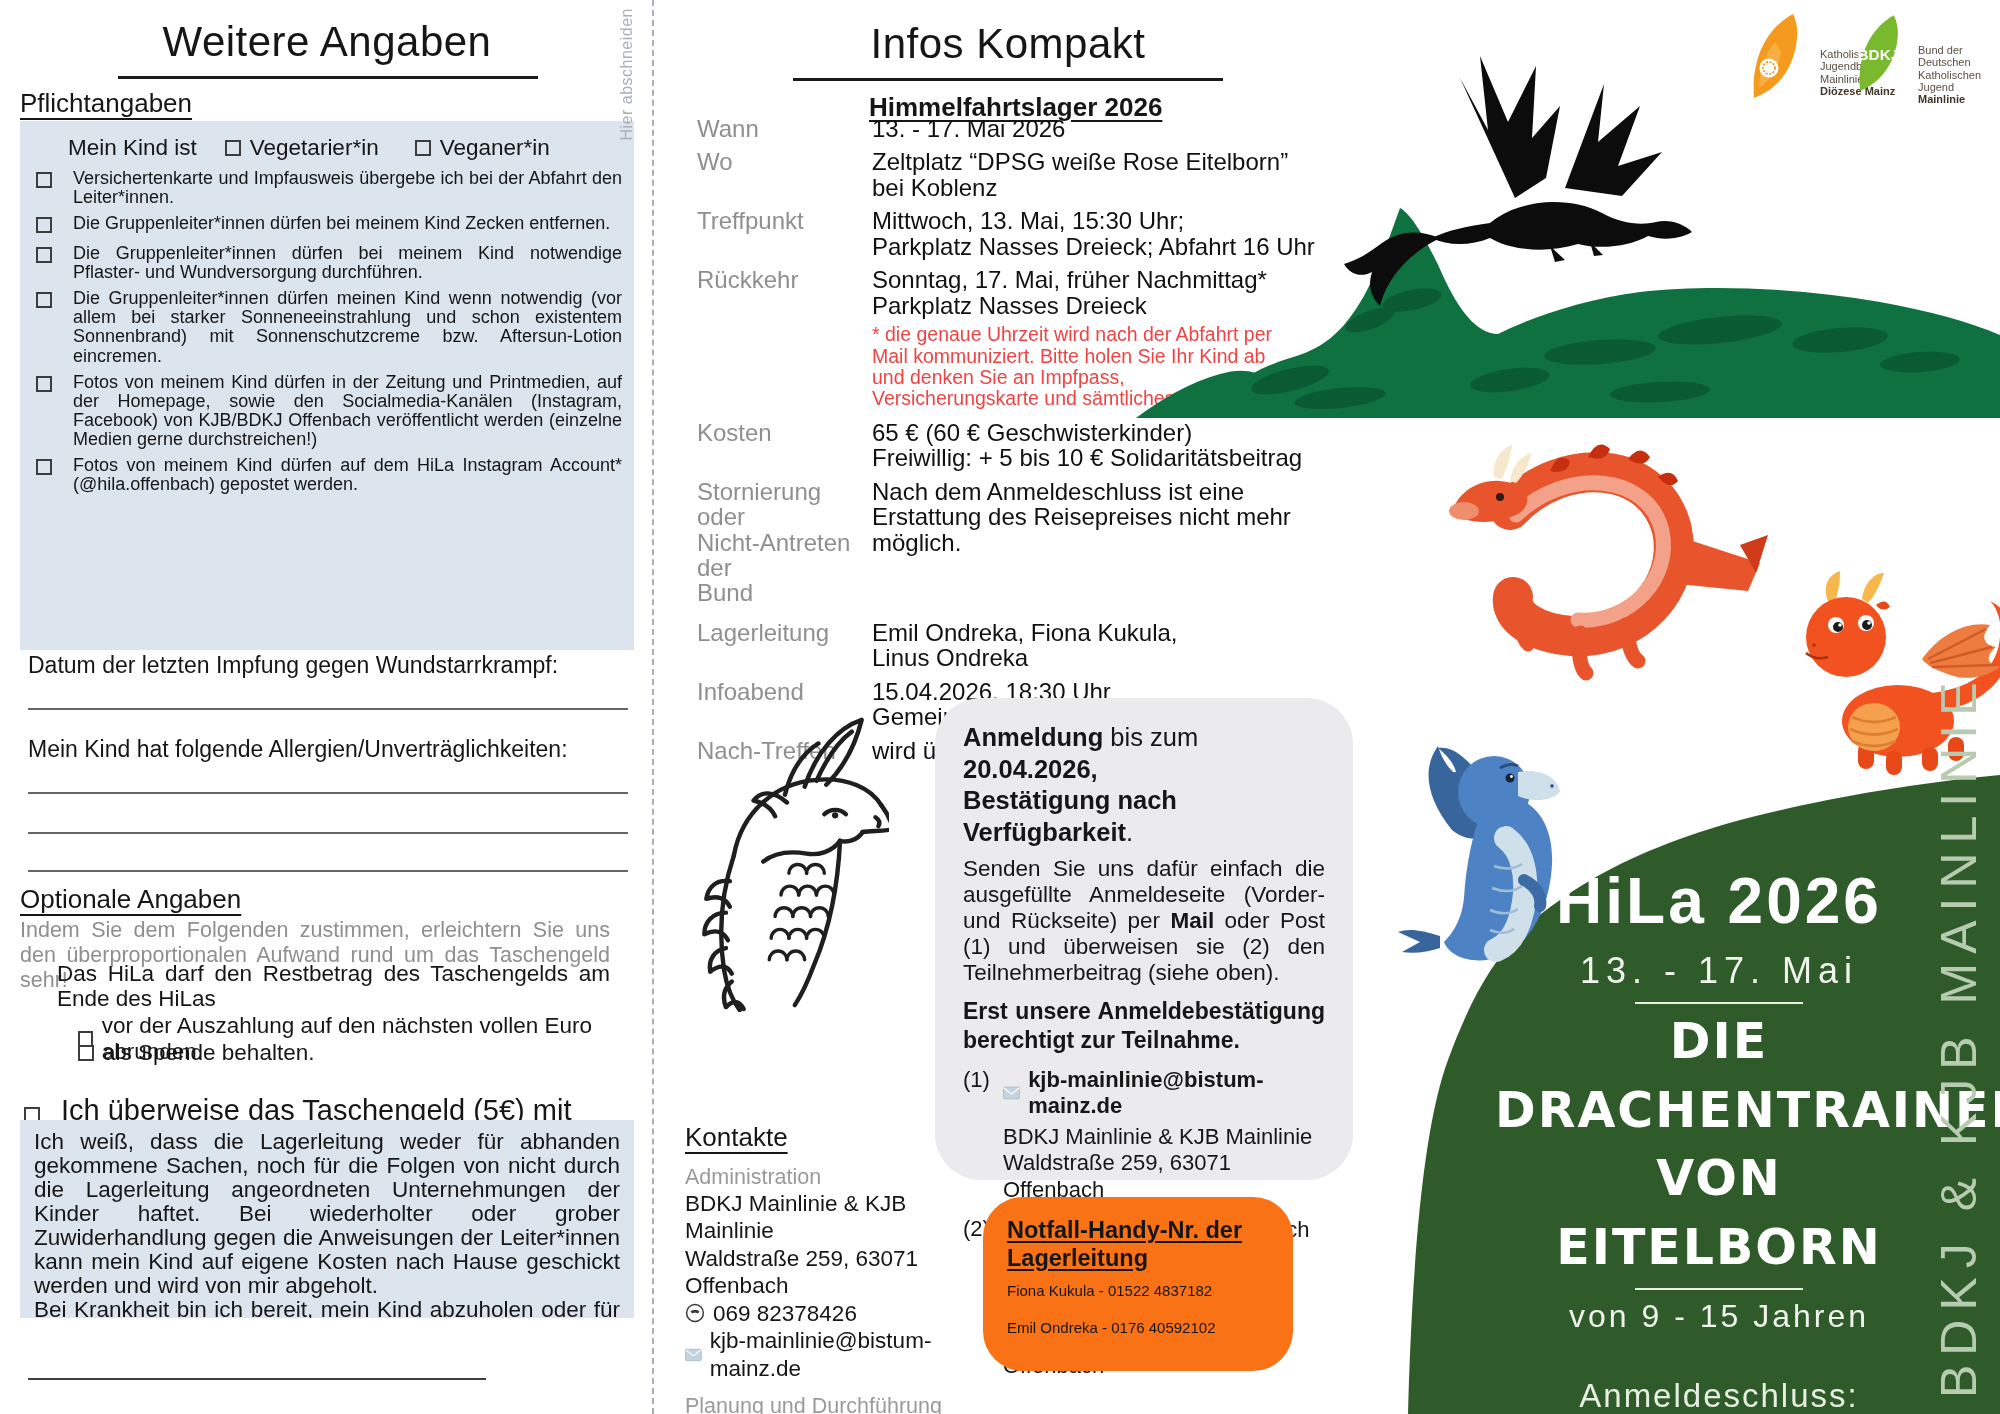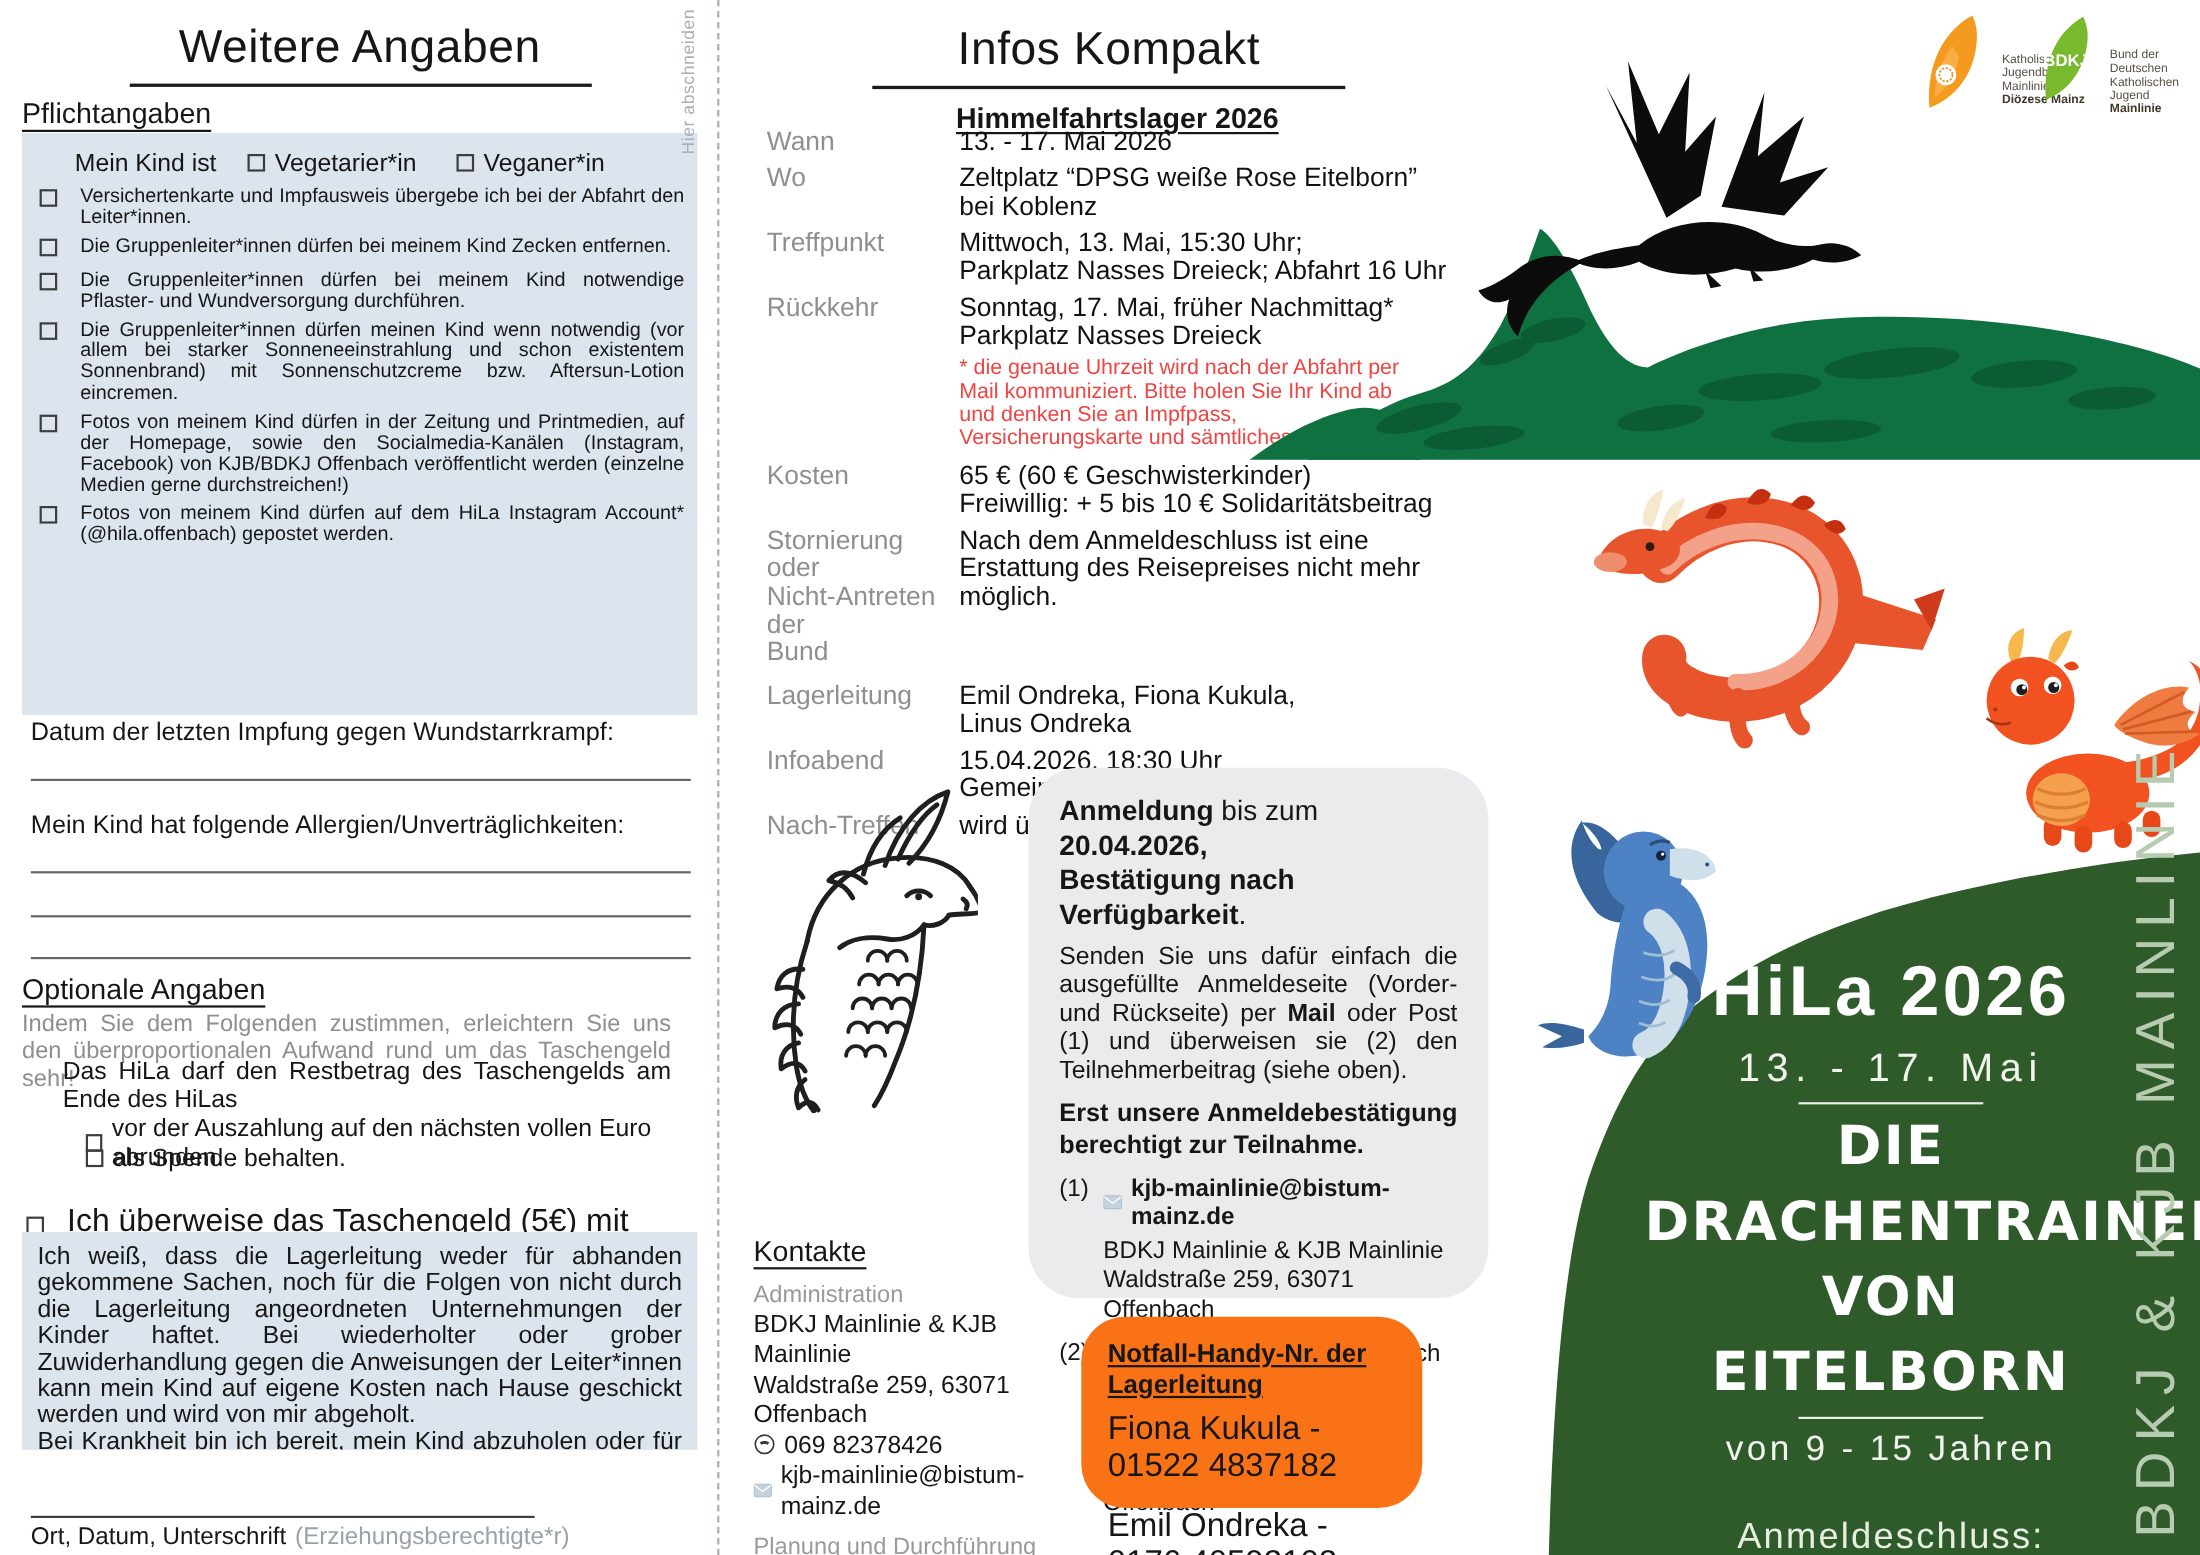--- a/index.html
+++ b/index.html
@@ -61,21 +61,21 @@
   .an-num{flex:0 0 32px;}
   .an-mailrow{display:flex;align-items:center;gap:8px;font-weight:bold;}
   .an-addr{margin:5px 0 0 40px;font-size:22px;line-height:1.2;}
   .an-bank{line-height:1.24;}
   .kontakte{left:2px;top:1122px;width:300px;}
   .k-graylab{color:#9a9a9a;font-size:21.5px;margin-top:12px;}
   .k-line{font-size:22.5px;line-height:1.22;}
   .k-icorow{display:flex;align-items:center;gap:8px;font-size:22.5px;line-height:1.22;}
   .pinkbox{left:300px;top:1197px;width:262px;height:134px;background:#f97316;border-radius:40px;padding:20px 24px;}
   .pk-t{font-size:23.5px;font-weight:bold;text-decoration:underline;text-underline-offset:3px;line-height:1.18;}
-  .pk-l{font-size:30px;}
+  .pk-l{font-size:15px;}
 
   
   .scene{left:1040px;top:0;}
   .logo{display:flex;align-items:flex-start;}
   .logo-kjb{left:1745px;top:12px;}
   .logo-bdkj{left:1852px;top:4px;}
   .logo-txt{font-size:11px;line-height:1.12;color:#5a5043;margin-left:5px;margin-top:36px;}
   .logo-txt .b{font-weight:bold;color:#3f3627;}
   .hilltext{left:1495px;top:864px;width:448px;text-align:center;color:#fff;}
   .ht-title{font-size:64px;font-weight:bold;letter-spacing:3px;}
@@ -159,24 +159,20 @@
       <span class="cbc"><span class="cb"></span></span>
       <span>Ich leiste einen freiwilligen Solidaritätsbeitrag in Höhe von ___ €</span>
     </div>
 
     <div class="abs bluebox bb2">
       <div class="p">Ich weiß, dass die Lagerleitung weder für abhanden gekommene Sachen, noch für die Folgen von nicht durch die Lagerleitung angeordneten Unternehmungen der Kinder haftet. Bei wiederholter oder grober Zuwiderhandlung gegen die Anweisungen der Leiter*innen kann mein Kind auf eigene Kosten nach Hause geschickt werden und wird von mir abgeholt.</div>
       <div class="p">Bei Krankheit bin ich bereit, mein Kind abzuholen oder für seine Abholung zu sorgen.</div>
     </div>
 
     <div class="abs sigline" style="top:1378px;left:8px;width:458px;"></div>
-    <div class="abs sigrow" style="top:1384px;left:8px;">
-      <span>Ort, Datum, Unterschrift</span>
-      <span class="signote">(Erziehungsberechtigte*r)</span>
-    </div>
   </div>
 
   <div class="abs cutline"></div>
   <div class="abs cutlab">Hier abschneiden</div>
 
   <div class="abs mc">
     <div class="abs col-title" style="top:20px;">Infos Kompakt</div>
     <div class="abs title-rule" style="top:78px;left:110px;width:430px;"></div>
     <div class="abs m-sub" style="top:92px;left:186px;">Himmelfahrtslager 2026</div>
 

